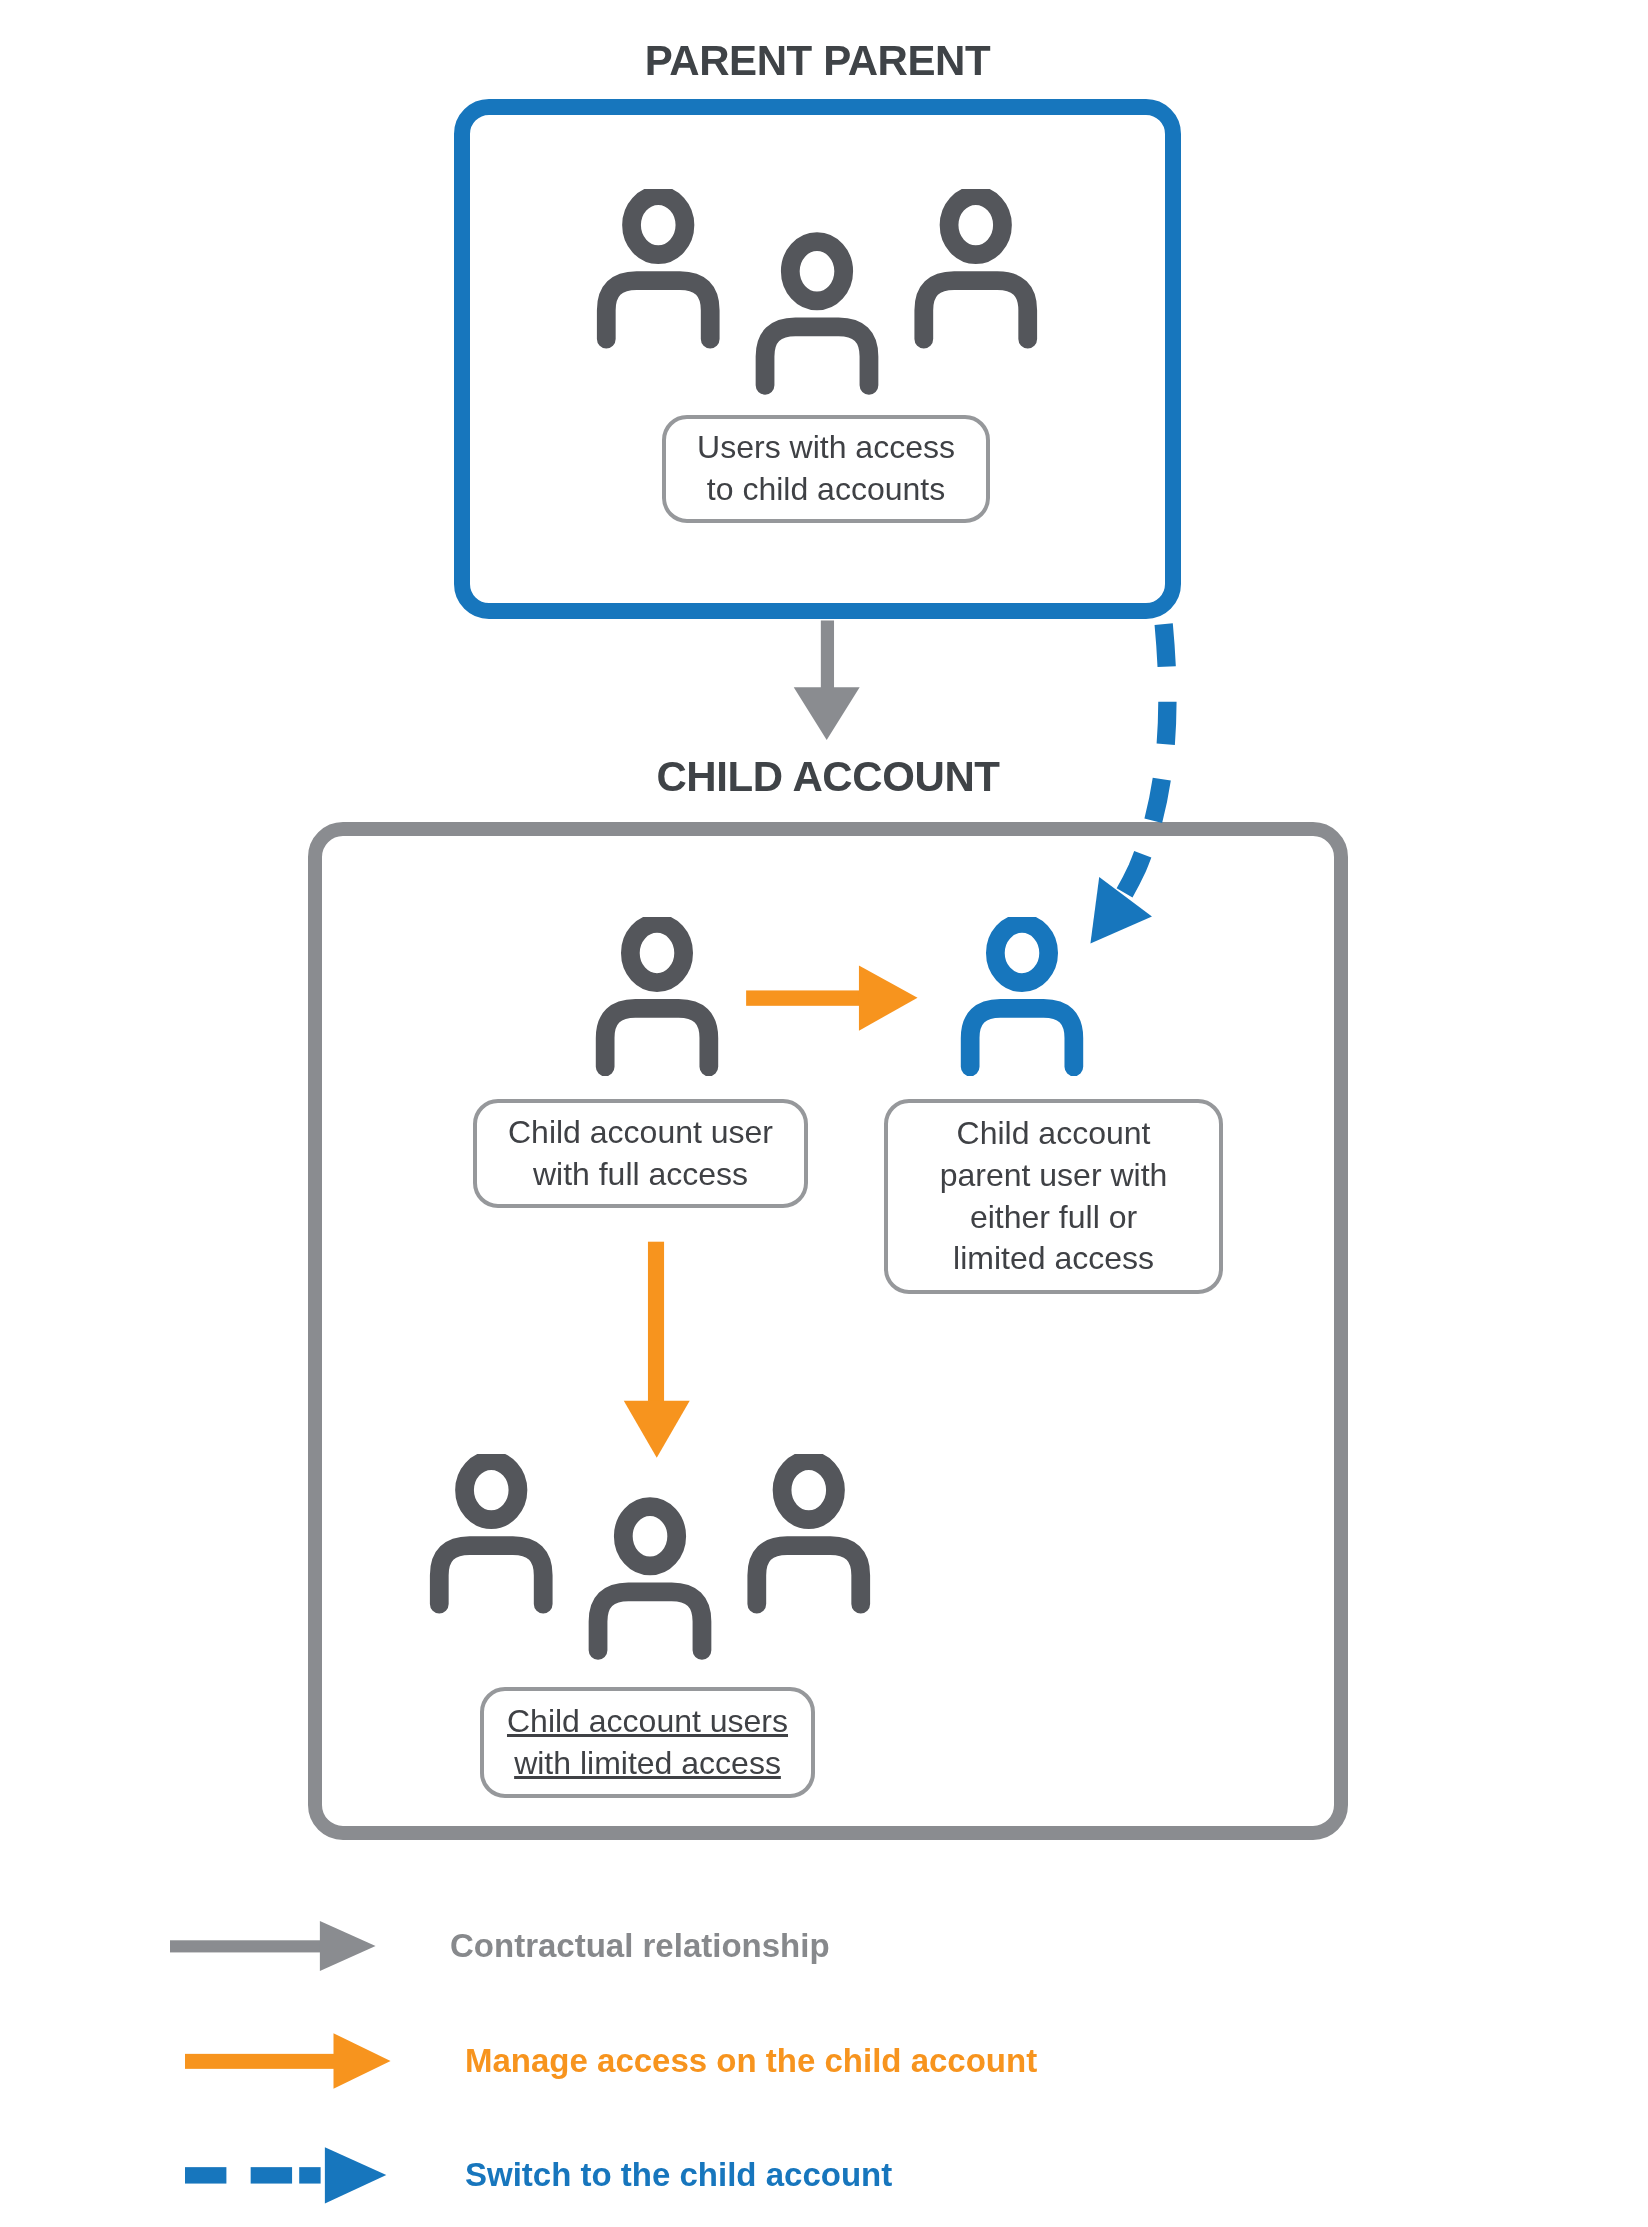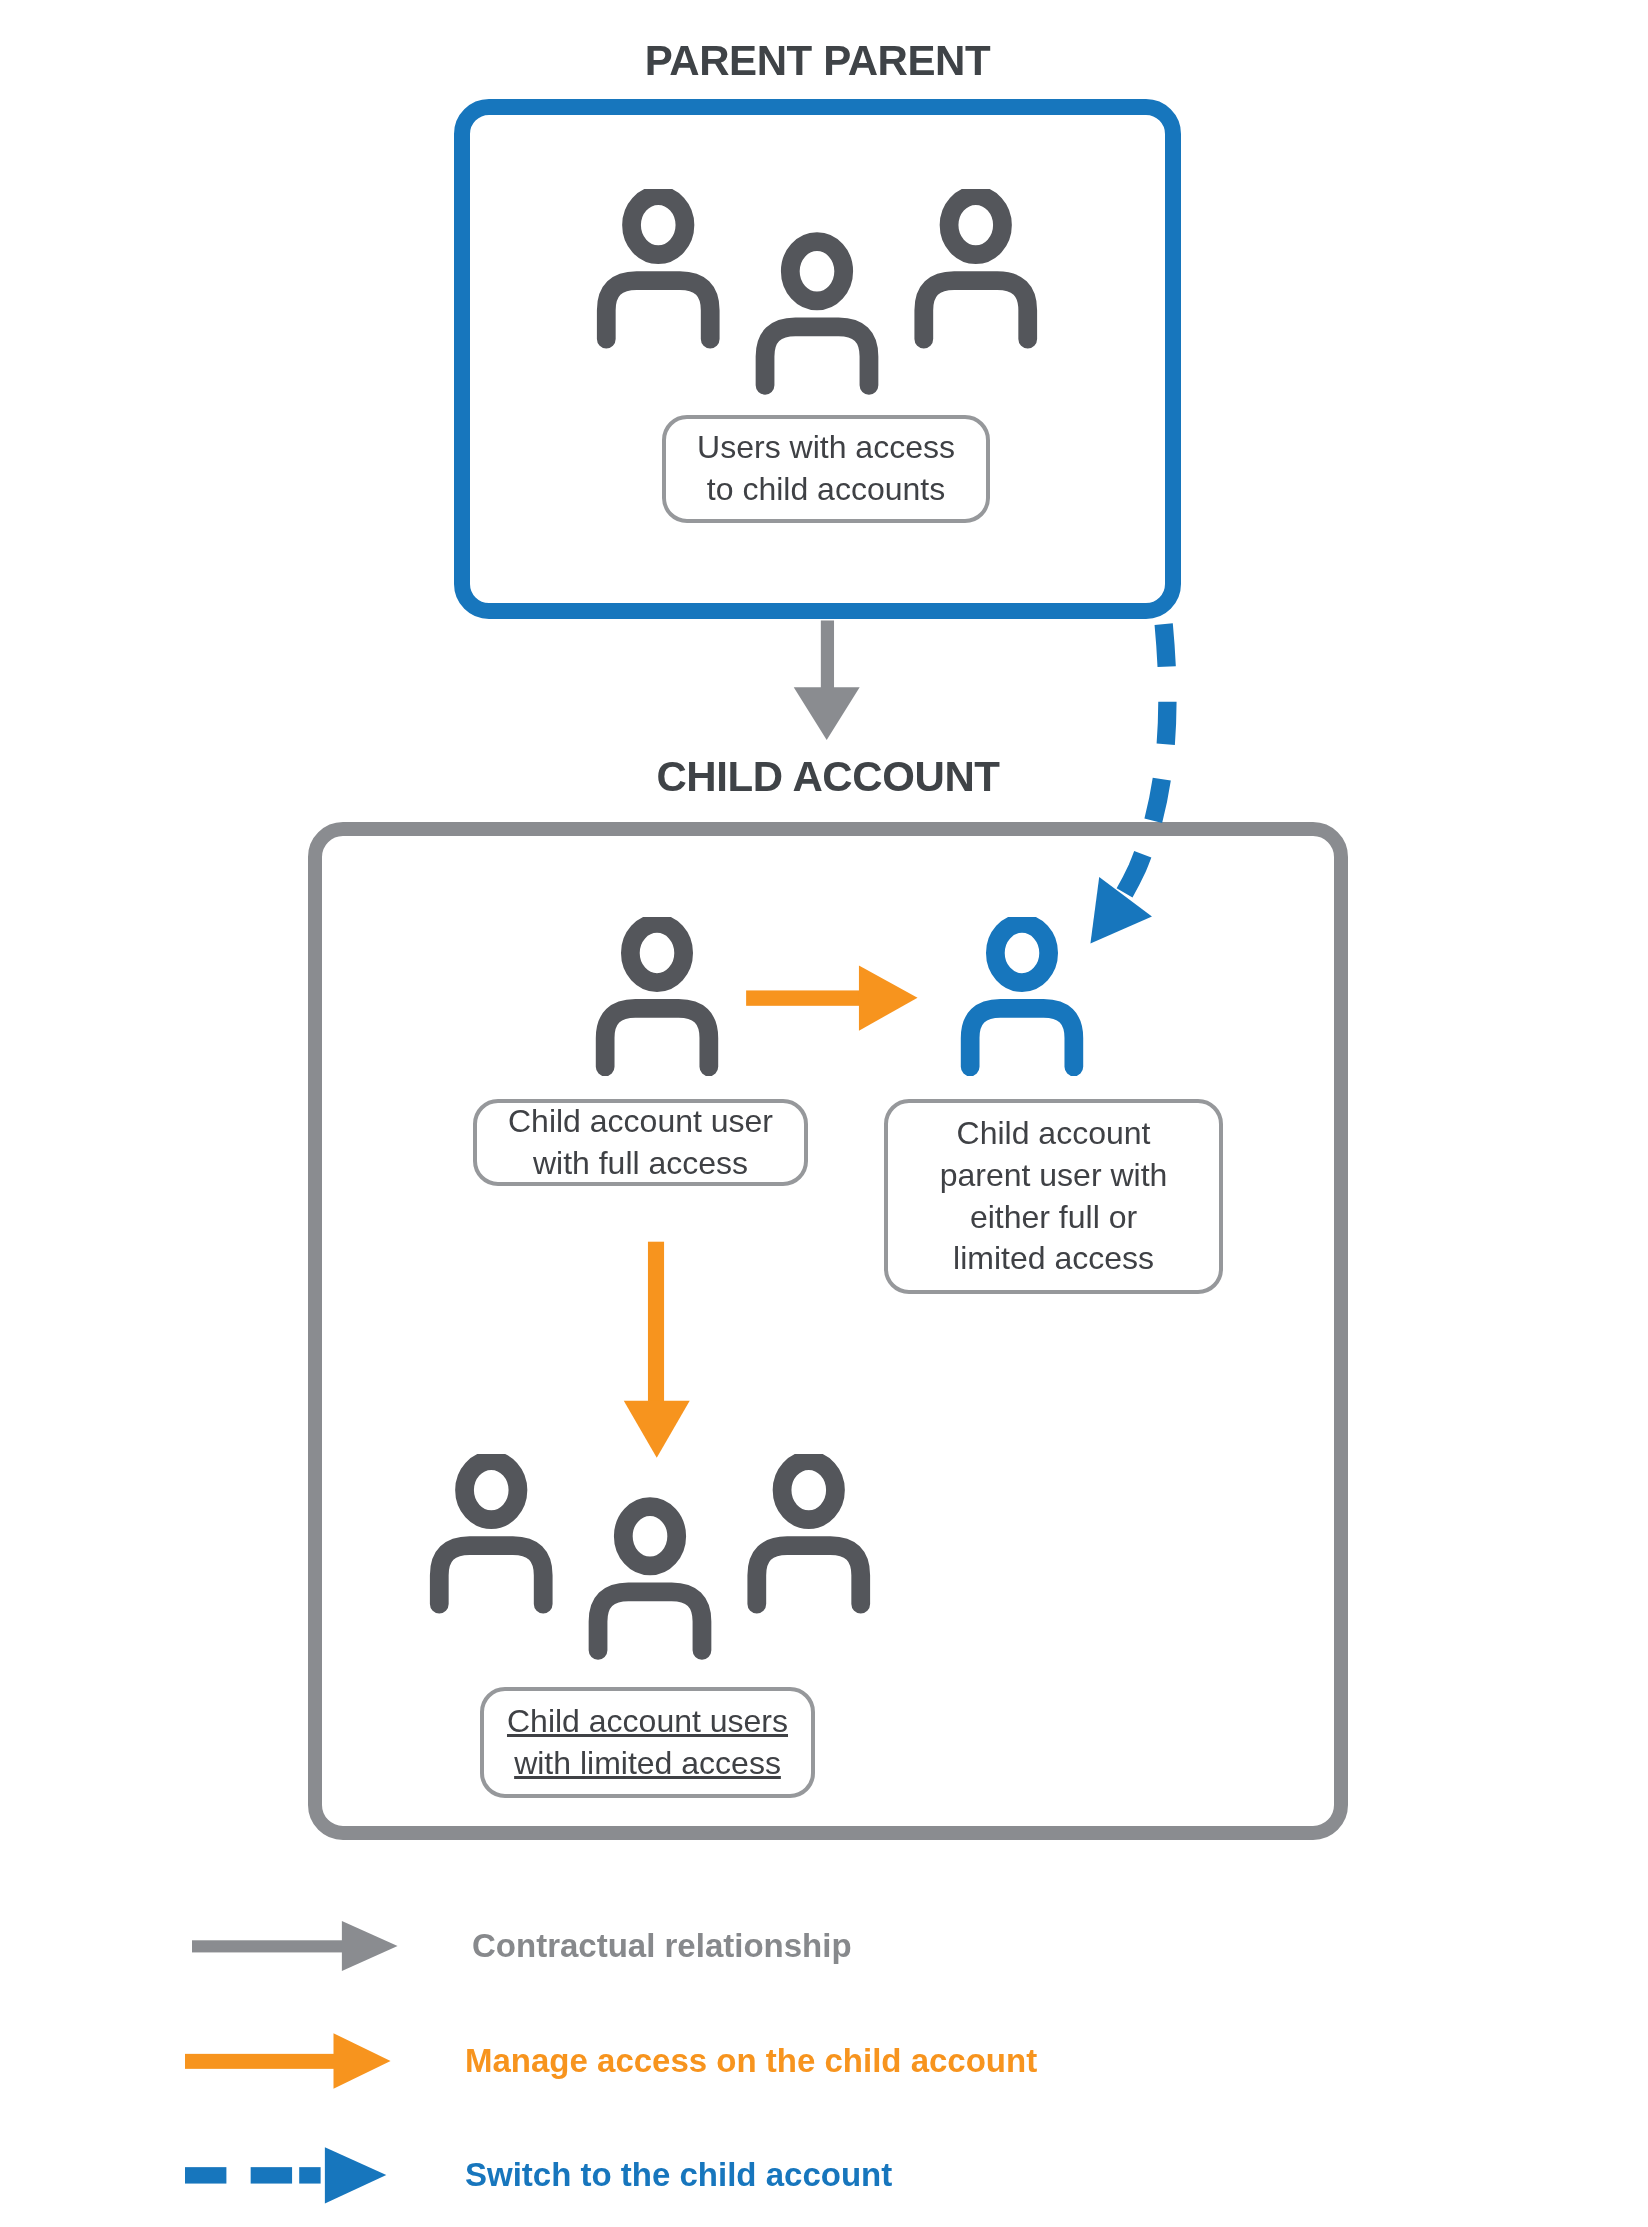--- a/index.html
+++ b/index.html
@@ -65,21 +65,21 @@
       <use href="#person" x="0" y="0"></use>
     </g>
   </svg>
 
   <svg class="abs" style="left:950px;top:917px;" width="144" height="162" viewBox="0 0 200 225">
     <g fill="none" stroke="#1776BD" stroke-width="26" stroke-linecap="round">
       <use href="#person" x="0" y="0"></use>
     </g>
   </svg>
 
-  <div class="bubble" style="left:473px;top:1099px;width:335px;height:87px;">Child account user
+  <div class="bubble" style="left:473px;top:1099px;width:335px;height:109px;">Child account user
 with full access</div>
 
   <div class="bubble" style="left:884px;top:1099px;width:339px;height:195px;">Child account
 parent user with
 either full or
 limited access</div>
 
   <svg class="abs" style="left:419px;top:1454px;" width="462" height="210" viewBox="0 0 640 291">
     <g fill="none" stroke="#54565B" stroke-width="26" stroke-linecap="round">
       <use href="#person" x="0" y="0"></use>
@@ -112,21 +112,21 @@
       <rect x="884" y="1695" width="22" height="225"></rect>
       <polygon points="851,1912 941,1912 896,1990"></polygon>
     </g>
 
     <g>
       <path d="M 1588 852 C 1600 980, 1592 1090, 1552 1185 Q 1538 1215, 1524 1236" fill="none" stroke="#1776BD" stroke-width="25" stroke-dasharray="58 48"></path>
       <polygon points="1488,1288 1572,1251 1500,1197" fill="#1776BD"></polygon>
     </g>
   </svg>
 
-  <div class="legend-row" style="left:192px;top:1912px;">
+  <div class="legend-row" style="left:170px;top:1912px;">
     <svg width="207" height="66" viewBox="0 0 290 90">
       <g fill="#8A8C90">
         <rect x="0" y="37" width="215" height="17"></rect>
         <polygon points="210,10 210,80 288,45"></polygon>
       </g>
     </svg>
     <span class="legend-label lg-gray">Contractual relationship</span>
   </div>
 
   <div class="legend-row" style="left:185px;top:2027px;">

